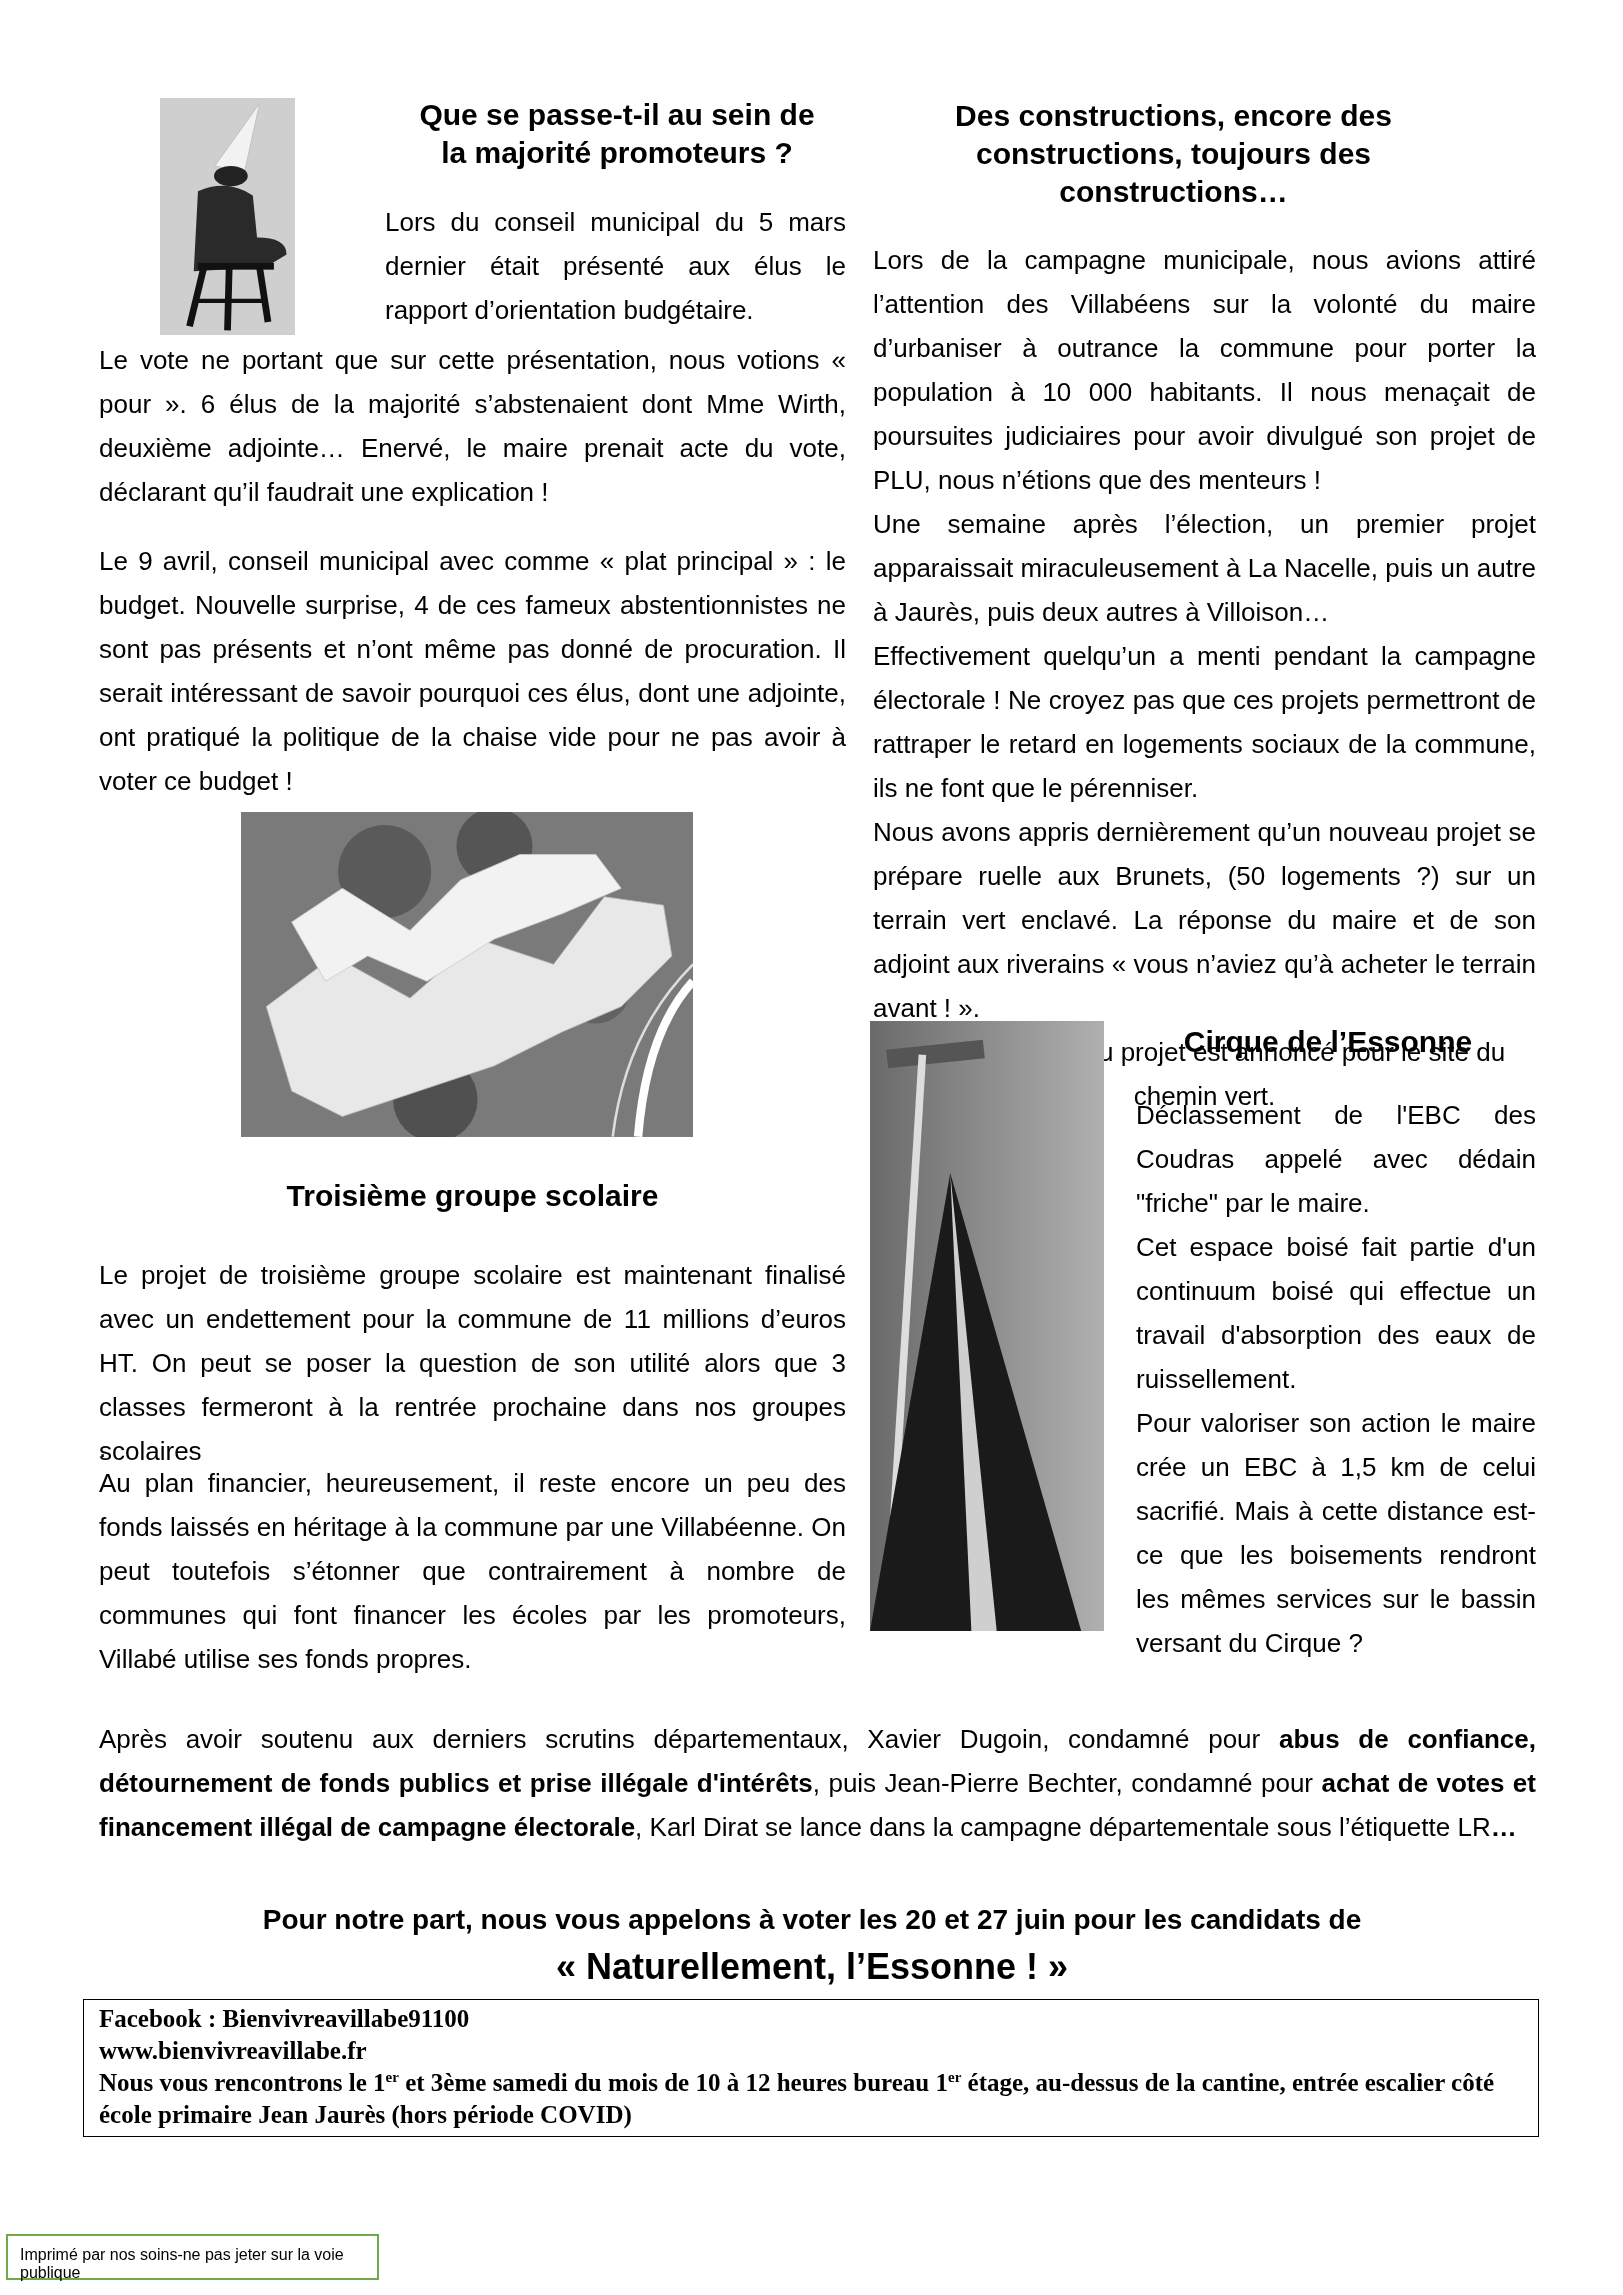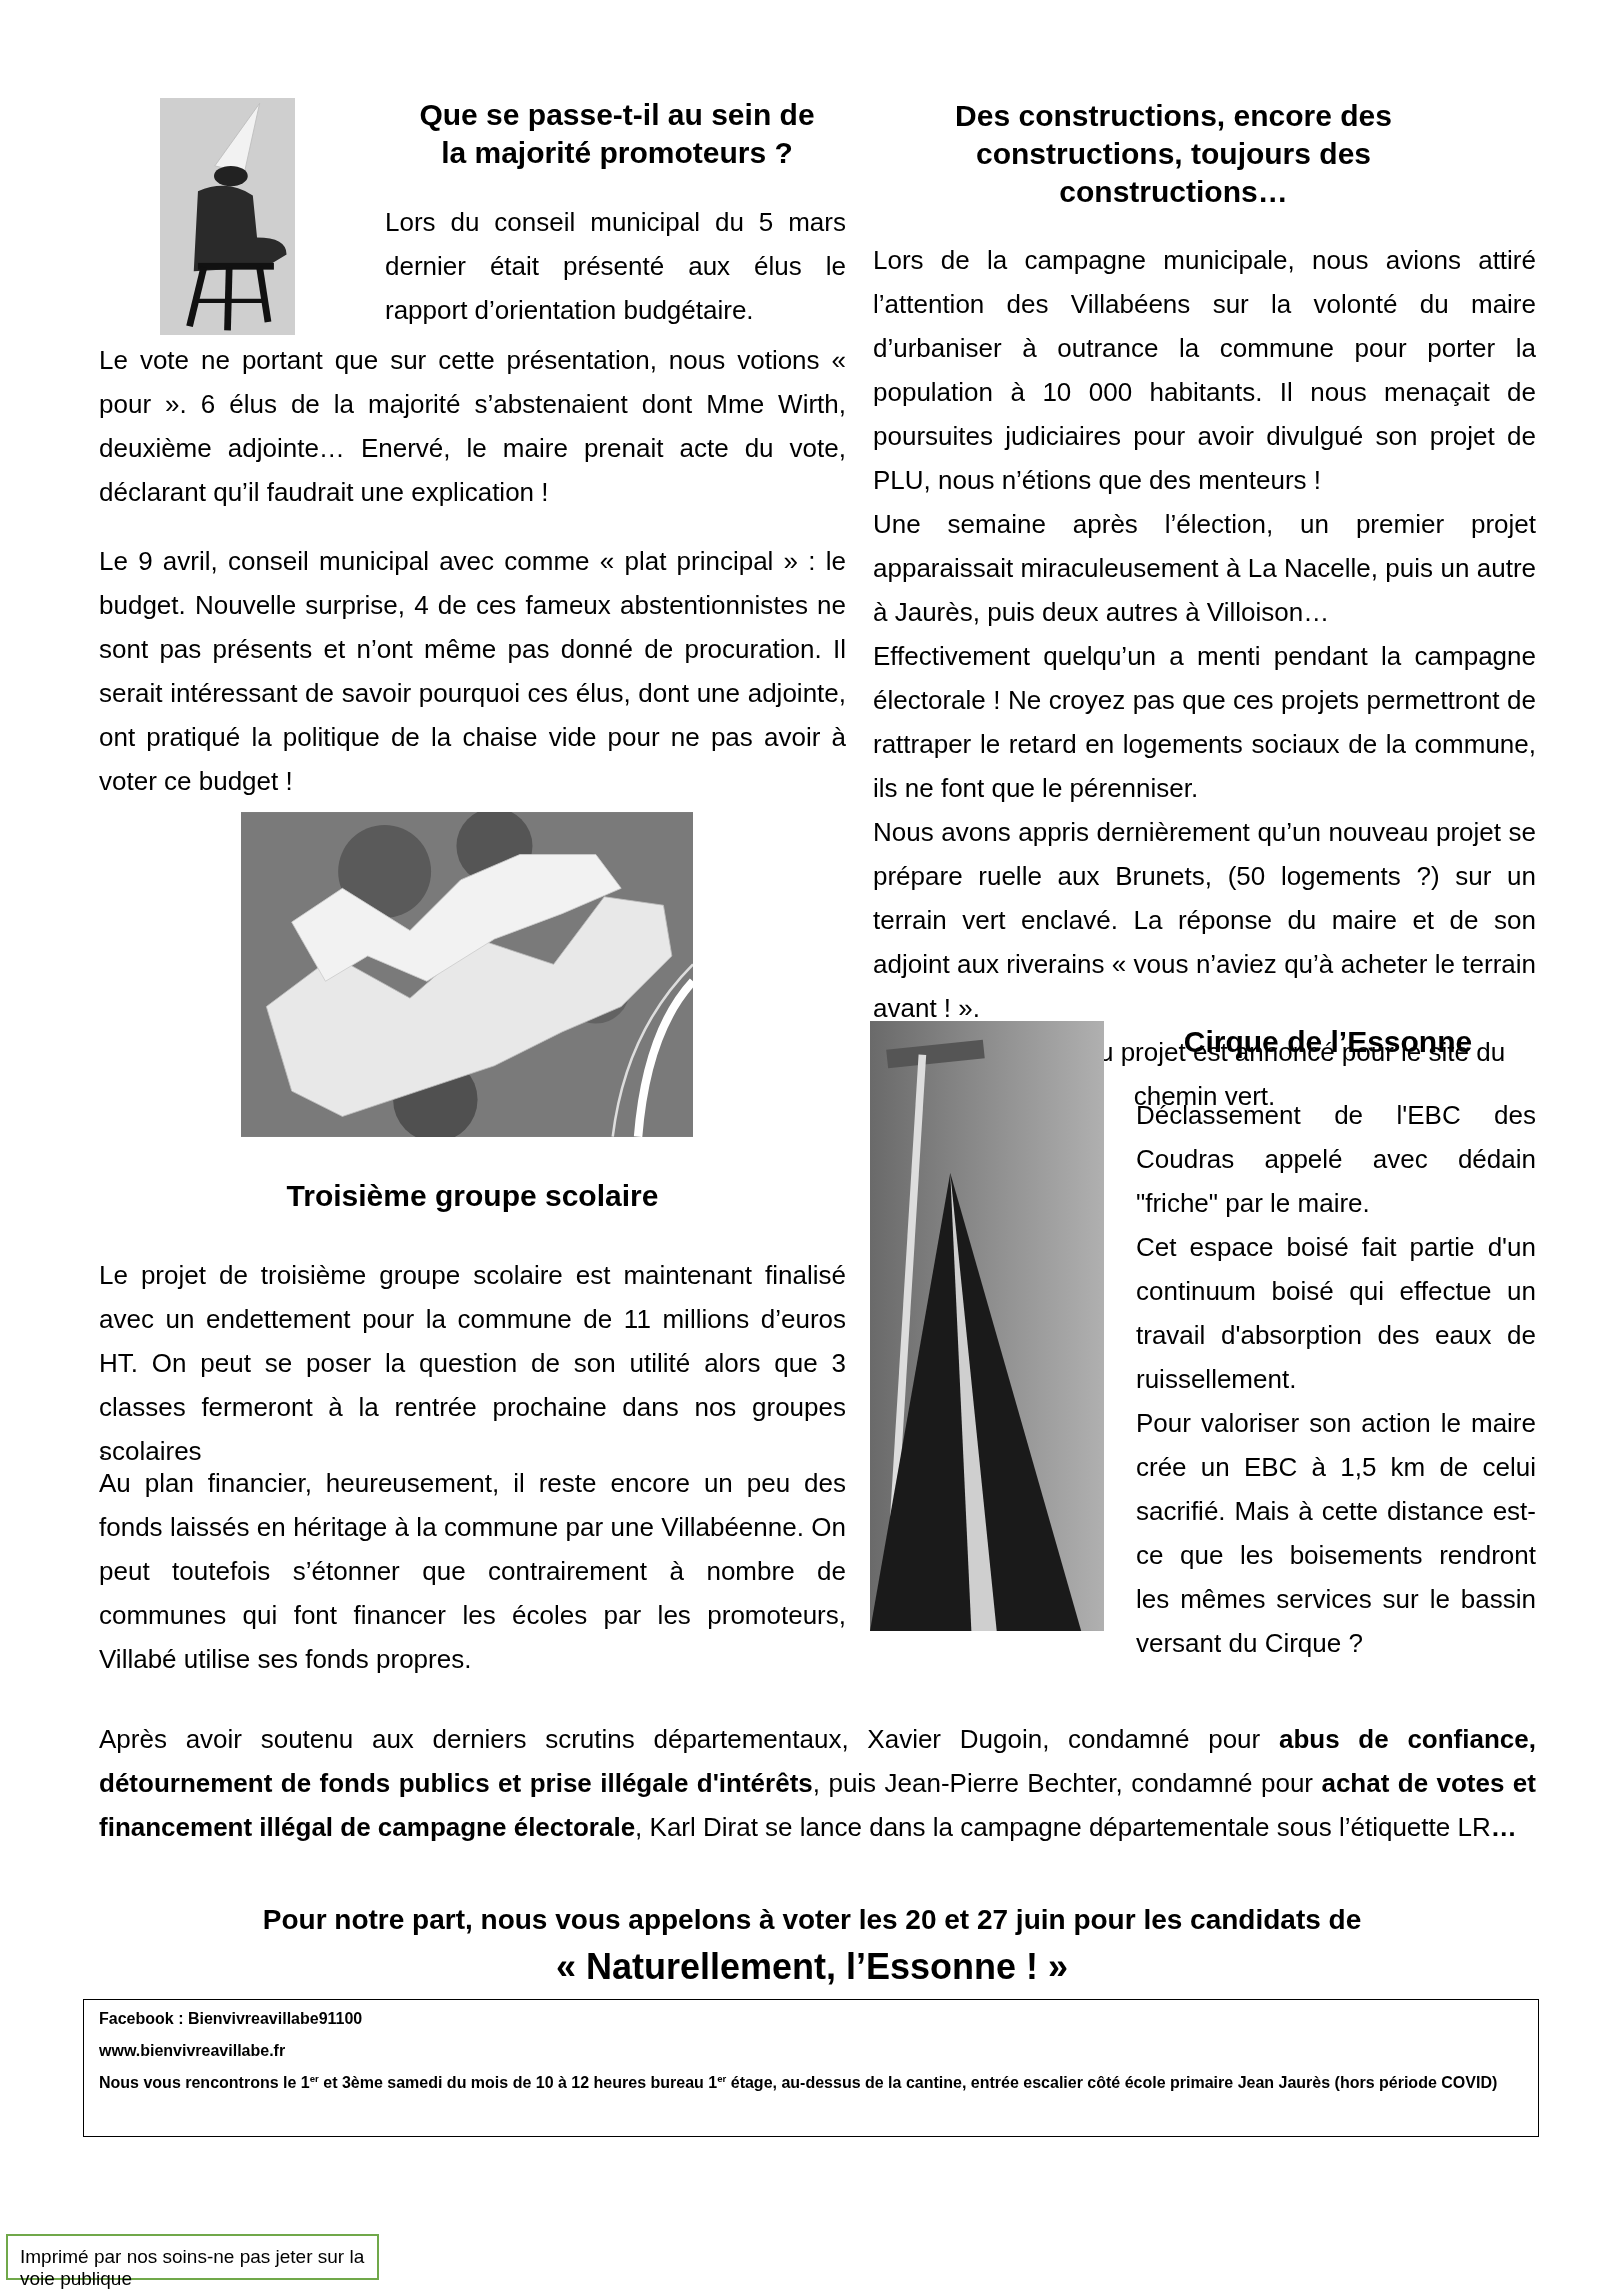--- a/index.html
+++ b/index.html
@@ -102,25 +102,25 @@
 <p class="abs p" style="left:99px;top:1717px;width:1437px;">
   <span>Après avoir soutenu aux derniers scrutins départementaux, Xavier Dugoin, condamné pour </span><span class="bold">abus de confiance, détournement de fonds publics et prise illégale d'intérêts</span><span>, puis Jean-Pierre Bechter, condamné pour  </span><span class="bold">achat de votes et financement illégal de campagne électorale</span><span>,  Karl Dirat se lance dans la campagne départementale sous l’étiquette LR</span><span class="bold">…</span>
 </p>
 
 <div class="abs" style="left:85px;top:1896px;width:1454px;">
   <p class="h" style="font-size:28px;line-height:47px;">Pour notre part, nous vous appelons à voter les 20 et 27 juin pour les candidats de</p>
   <p class="h" style="font-size:36px;line-height:47px;">« Naturellement, l’Essonne ! »</p>
 </div>
 
 <div class="abs" style="left:83px;top:1999px;width:1454px;height:136px;border:1.7px solid #000;box-sizing:content-box;">
-  <div style="padding:3.4px 0 0 15px;font-weight:bold;font-size:16px;line-height:32px;">
+  <div style="padding:3.4px 0 0 15px;font-weight:bold;font-size:25px;line-height:32px;font-family:Liberation Serif, serif;">
     <div>Facebook : Bienvivreavillabe91100</div>
     <div>www.bienvivreavillabe.fr</div>
     <div>
       <span>Nous vous rencontrons le 1</span><sup>er</sup><span> et 3ème samedi du mois de 10 à 12 heures bureau 1</span><sup>er</sup><span> étage, au-dessus de la cantine, entrée escalier côté école primaire Jean Jaurès (hors période COVID)</span>
     </div>
   </div>
 </div>
 
 <div class="abs" style="left:6px;top:2234px;width:369px;height:42px;border:2.5px solid #70a84a;">
-  <span style="position:absolute;left:12px;top:10px;font-size:19px;">Imprimé par nos soins-ne pas jeter sur la voie publique</span>
+  <span style="position:absolute;left:12px;top:10px;font-size:16px;">Imprimé par nos soins-ne pas jeter sur la voie publique</span>
 </div>
 
 
 </body></html>

